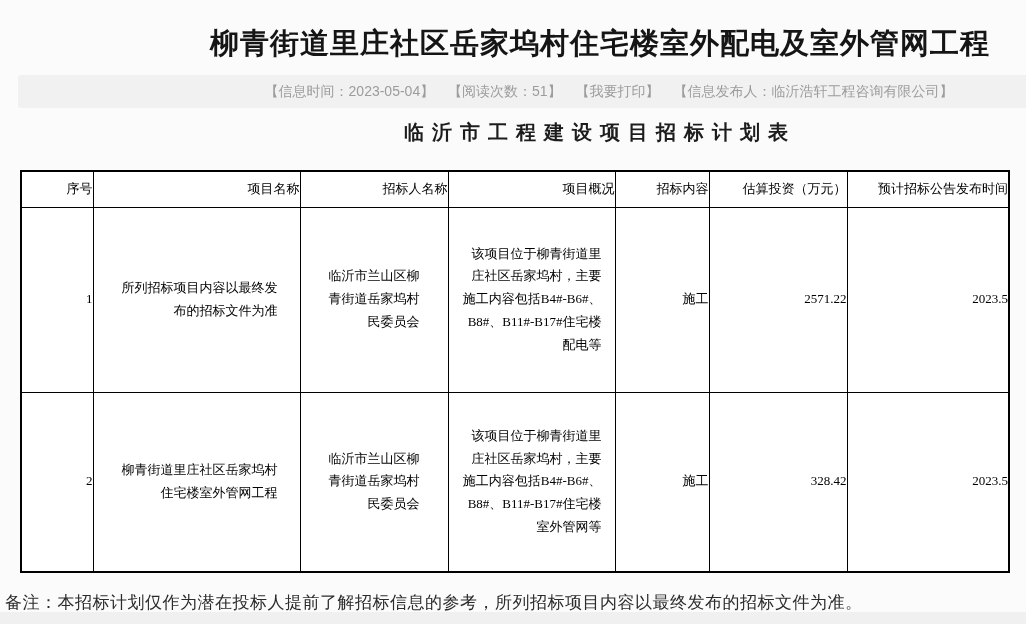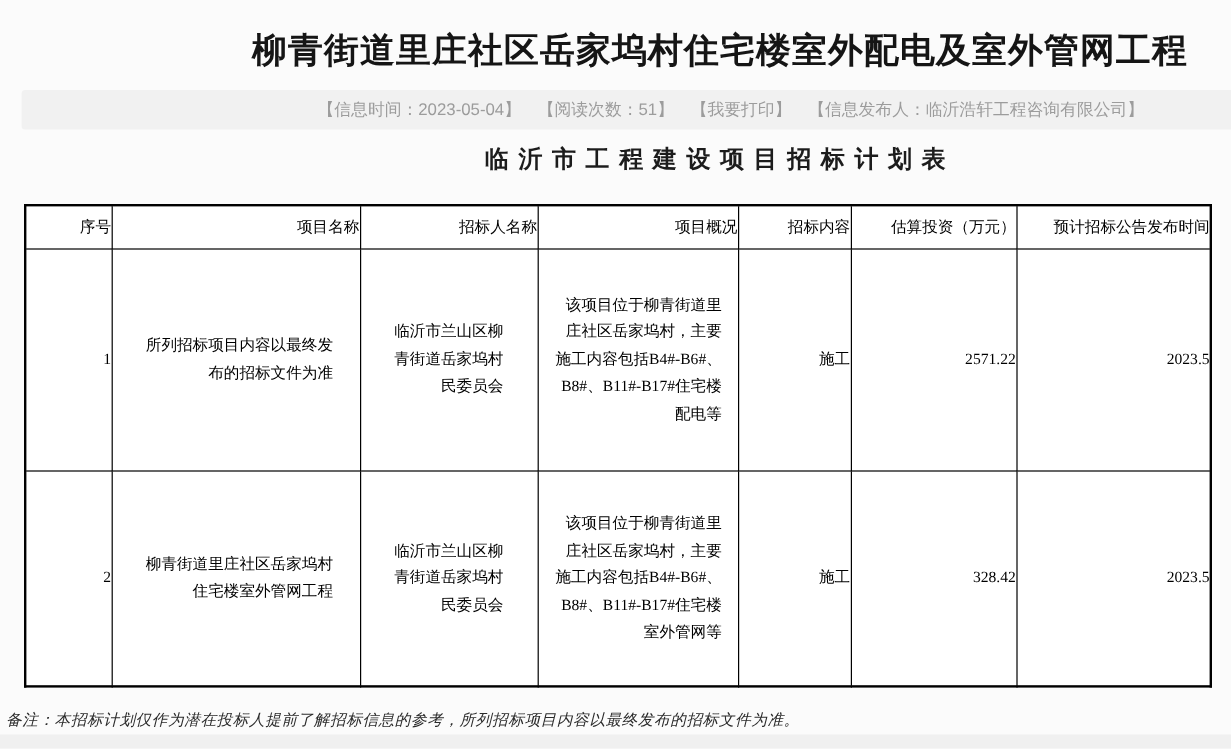--- a/index.html
+++ b/index.html
@@ -69,22 +69,21 @@
   table.plan thead tr{ height:36px; }
   tr.row-1{ height:185px; }
   tr.row-2{ height:180px; }
   td.col-name{ padding:0 22px; }
   td.col-bidder{ padding:0 28px; }
   td.col-overview{ padding:0 13px; }
   .note{
     position:absolute;
     top:591px; left:5px;
     font-family:"Liberation Serif", serif;
-    font-style:italic;
-    font-size:13px;
+    font-size:17px;
     color:#2b2b2b;
     letter-spacing:0.5px;
     white-space:nowrap;
   }
   .bottom-strip{
     position:absolute;
     left:0; bottom:0;
     width:100%; height:12px;
     background:#f0f0f0;
   }

